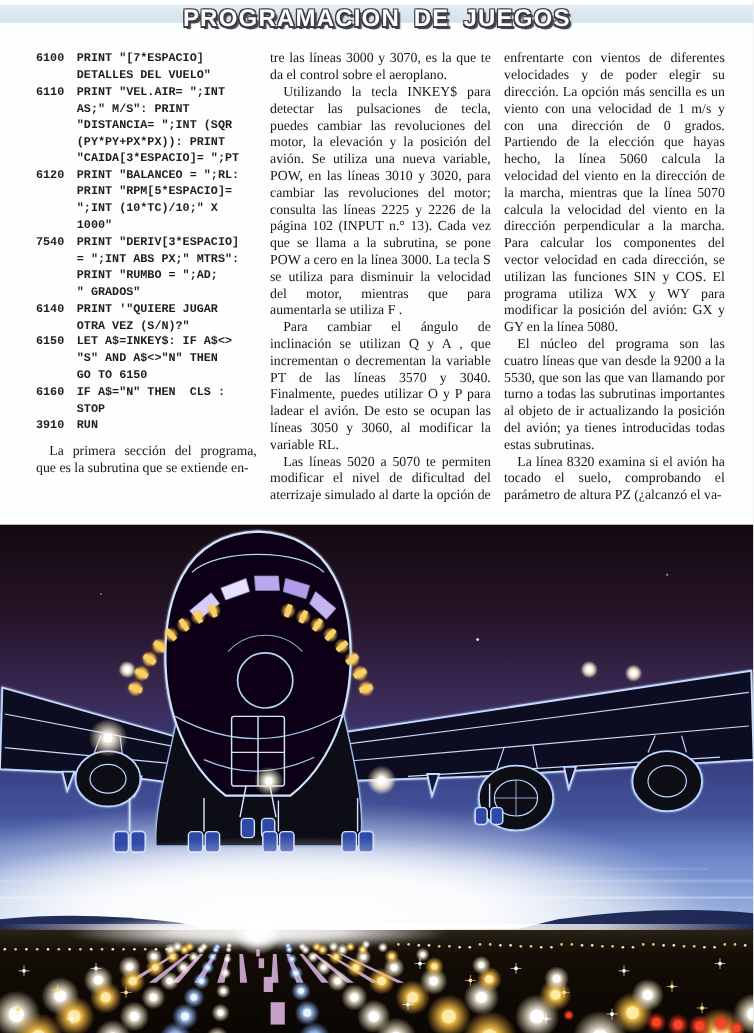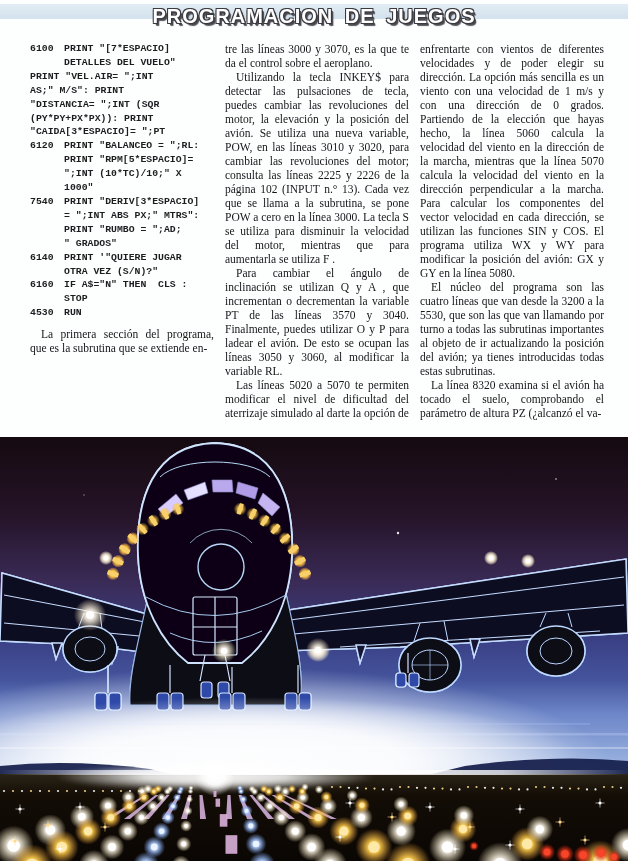--- a/index.html
+++ b/index.html
@@ -41,20 +41,21 @@
   <main class="content">
 
     <section class="col">
       <div class="code">
         <div class="code-row">
             <span class="ln">6100</span>
             <span class="ct">PRINT "[7*ESPACIO]
 DETALLES DEL VUELO"</span>
           </div>
         <div class="code-row">
+            <span class="ln">6110</span>
             <span class="ct">PRINT "VEL.AIR= ";INT
 AS;" M/S": PRINT
 "DISTANCIA= ";INT (SQR
 (PY*PY+PX*PX)): PRINT
 "CAIDA[3*ESPACIO]= ";PT</span>
           </div>
         <div class="code-row">
             <span class="ln">6120</span>
             <span class="ct">PRINT "BALANCEO = ";RL:
 PRINT "RPM[5*ESPACIO]=
@@ -67,42 +68,48 @@
 = ";INT ABS PX;" MTRS":
 PRINT "RUMBO = ";AD;
 " GRADOS"</span>
           </div>
         <div class="code-row">
             <span class="ln">6140</span>
             <span class="ct">PRINT '"QUIERE JUGAR
 OTRA VEZ (S/N)?"</span>
           </div>
         <div class="code-row">
+            <span class="ln">6150</span>
+            <span class="ct">LET A$=INKEY$: IF A$&lt;&gt;
+"S" AND A$&lt;&gt;"N" THEN
+GO TO 6150</span>
+          </div>
+        <div class="code-row">
             <span class="ln">6160</span>
             <span class="ct">IF A$="N" THEN  CLS :
 STOP</span>
           </div>
         <div class="code-row">
-            <span class="ln">4530</span>
+            <span class="ln">3910</span>
             <span class="ct">RUN</span>
           </div>
       </div>
       <p class="body-p ind after-code">La primera sección del programa, que es la subrutina que se extiende en-</p>
     </section>
 
     <section class="col">
       <p class="body-p">tre las líneas 3000 y 3070, es la que te da el control sobre el aeroplano.</p>
       <p class="body-p ind">Utilizando la tecla INKEY$ para detectar las pulsaciones de tecla, puedes cambiar las revoluciones del motor, la elevación y la posición del avión. Se utiliza una nueva variable, POW, en las líneas 3010 y 3020, para cambiar las revoluciones del motor; consulta las líneas 2225 y 2226 de la página 102 (INPUT n.° 13). Cada vez que se llama a la subrutina, se pone POW a cero en la línea 3000. La tecla S se utiliza para disminuir la velocidad del motor, mientras que para aumentarla se utiliza F .</p>
       <p class="body-p ind">Para cambiar el ángulo de inclinación se utilizan Q y A , que incrementan o decrementan la variable PT de las líneas 3570 y 3040. Finalmente, puedes utilizar O y P para ladear el avión. De esto se ocupan las líneas 3050 y 3060, al modificar la variable RL.</p>
       <p class="body-p ind">Las líneas 5020 a 5070 te permiten modificar el nivel de dificultad del aterrizaje simulado al darte la opción de</p>
     </section>
 
     <section class="col">
       <p class="body-p">enfrentarte con vientos de diferentes velocidades y de poder elegir su dirección. La opción más sencilla es un viento con una velocidad de 1 m/s y con una dirección de 0 grados. Partiendo de la elección que hayas hecho, la línea 5060 calcula la velocidad del viento en la dirección de la marcha, mientras que la línea 5070 calcula la velocidad del viento en la dirección perpendicular a la marcha. Para calcular los componentes del vector velocidad en cada dirección, se utilizan las funciones SIN y COS. El programa utiliza WX y WY para modificar la posición del avión: GX y GY en la línea 5080.</p>
-      <p class="body-p ind">El núcleo del programa son las cuatro líneas que van desde la 3200 a la 5530, que son las que van llamando por turno a todas las subrutinas importantes al objeto de ir actualizando la posición del avión; ya tienes introducidas todas estas subrutinas.</p>
+      <p class="body-p ind">El núcleo del programa son las cuatro líneas que van desde la 9200 a la 5530, que son las que van llamando por turno a todas las subrutinas importantes al objeto de ir actualizando la posición del avión; ya tienes introducidas todas estas subrutinas.</p>
       <p class="body-p ind">La línea 8320 examina si el avión ha tocado el suelo, comprobando el parámetro de altura PZ (¿alcanzó el va-</p>
     </section>
   </main>
 
   <figure class="illustration">
     <svg width="628" height="424" viewBox="0 0 628 424" xmlns="http://www.w3.org/2000/svg">
       <defs>
         <linearGradient id="sky" x1="0" y1="0" x2="0" y2="1">
           <stop offset="0" stop-color="#150a10"></stop>
           <stop offset="0.22" stop-color="#251327"></stop>

